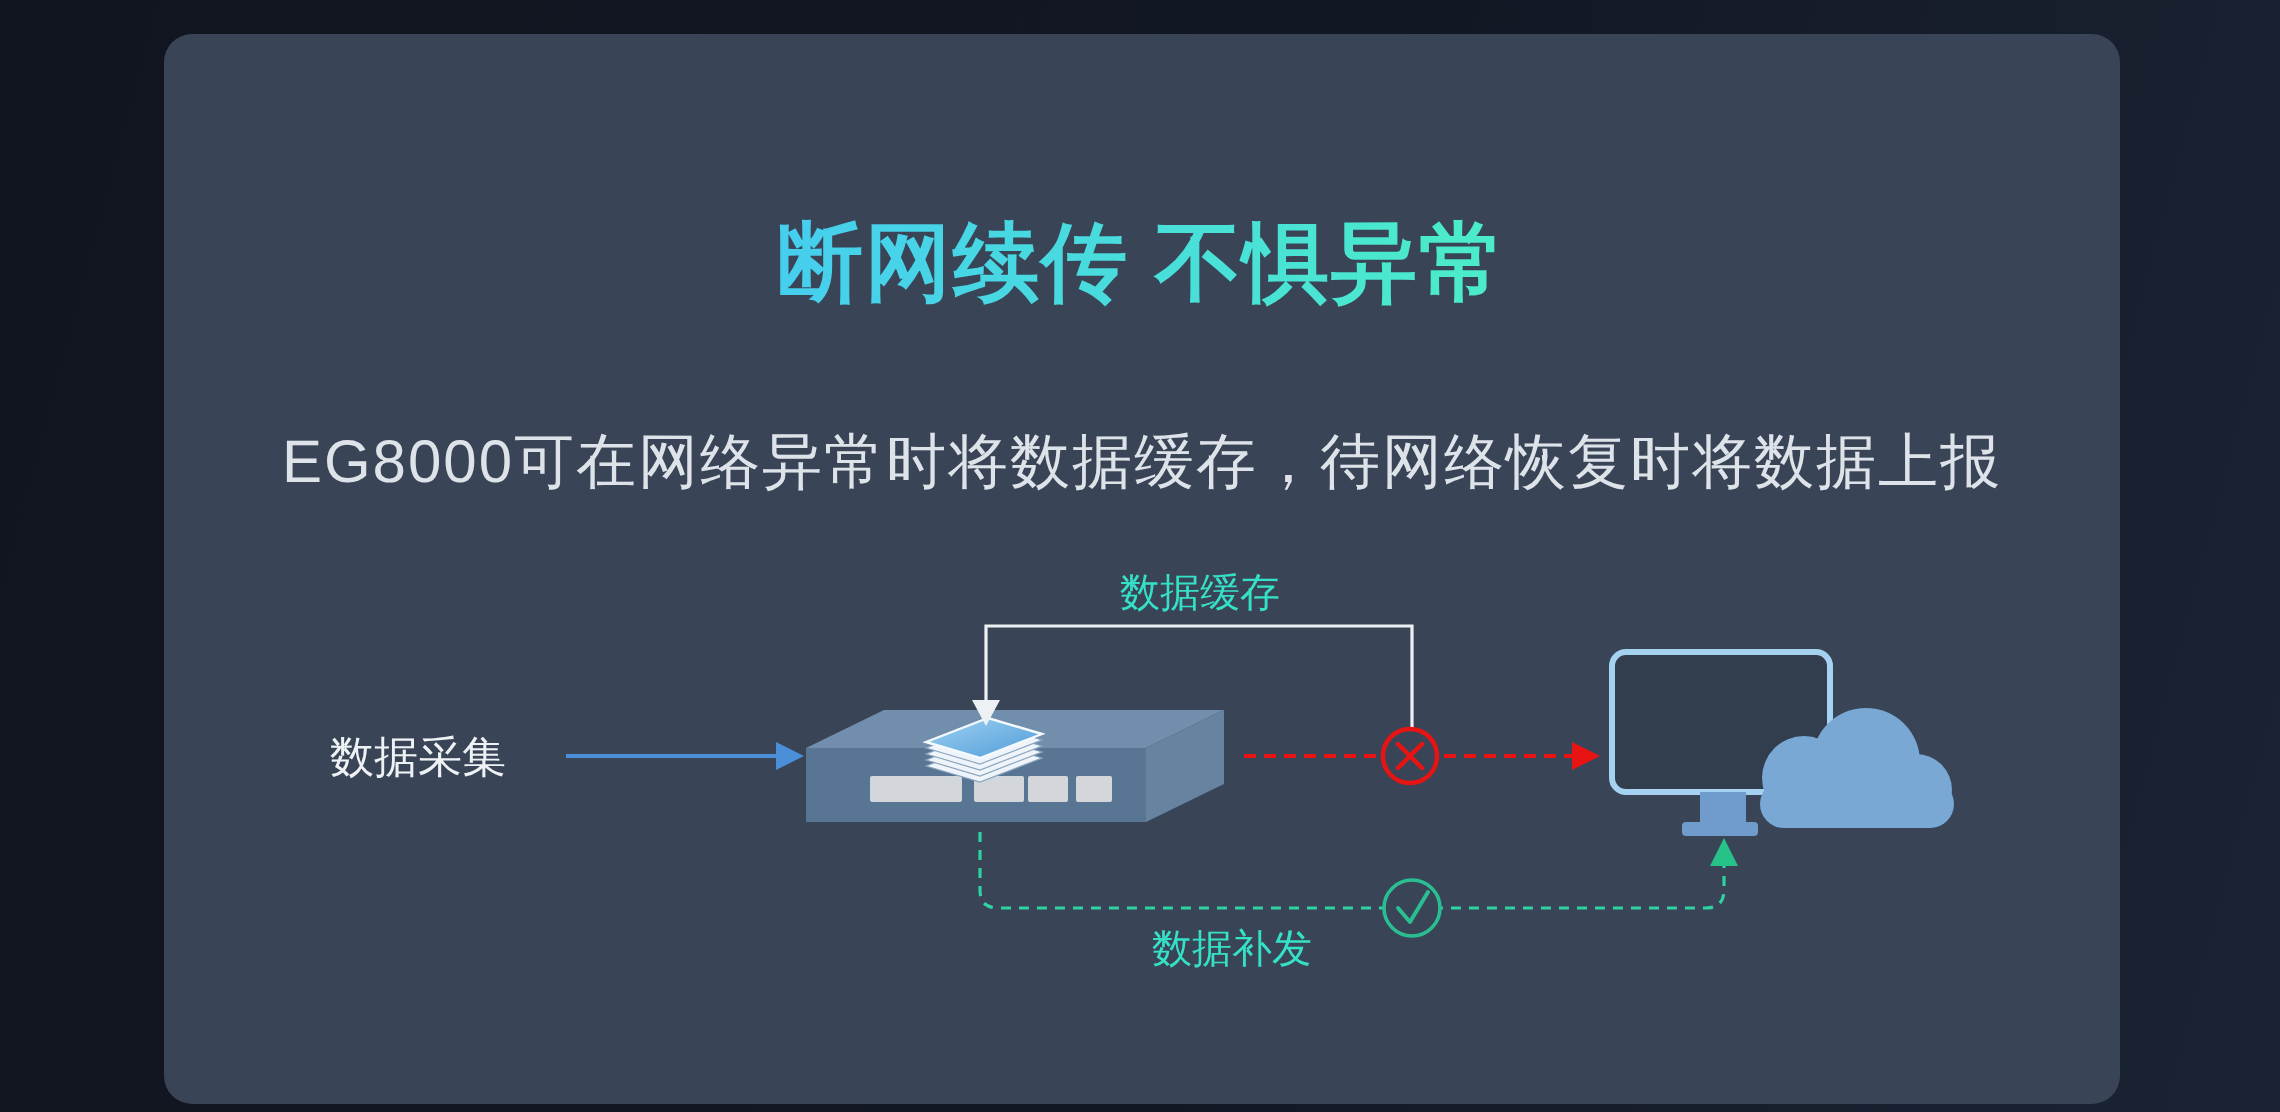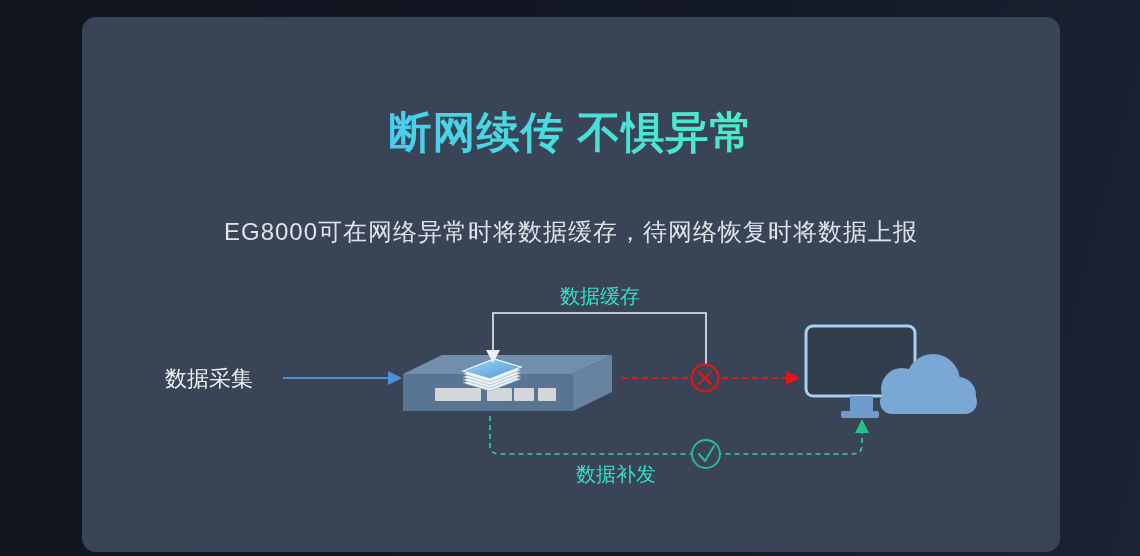--- a/index.html
+++ b/index.html
@@ -16,21 +16,21 @@
   .title{
     position:absolute;left:82px;top:104px;width:978px;margin:0;
     text-align:center;font-size:43px;line-height:56px;font-weight:bold;
     letter-spacing:1px;color:#48ddd9;
     background:linear-gradient(90deg,#46cdf0 30%,#4beec7 70%);
     -webkit-background-clip:text;background-clip:text;
     -webkit-text-fill-color:transparent;
   }
   .subtitle{
     position:absolute;left:82px;top:216px;width:978px;margin:0;
-    text-align:center;font-size:24px;line-height:32px;font-weight:normal;
+    text-align:center;font-size:30px;line-height:32px;font-weight:normal;
     letter-spacing:1px;color:#dde3e9;
   }
   svg.diagram{position:absolute;left:0;top:0;}
   .lbl-teal{fill:#35e0c6;font-size:20px;font-family:"Liberation Sans",sans-serif;}
   .lbl-white{fill:#eef2f5;font-size:22px;font-family:"Liberation Sans",sans-serif;}
 </style>
 </head>
 <body>
 
 <div class="stage">

